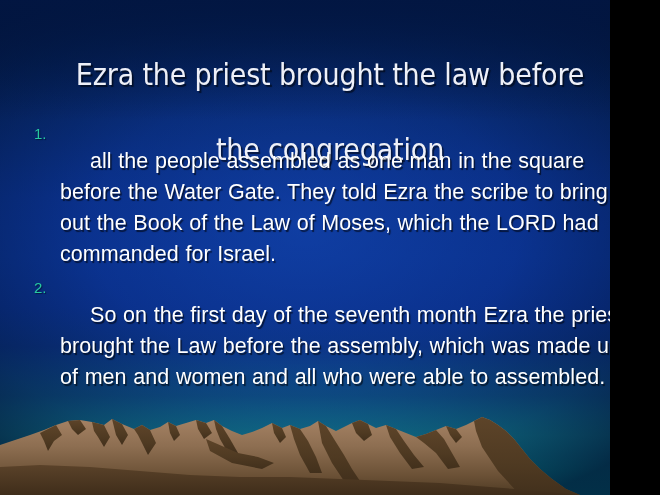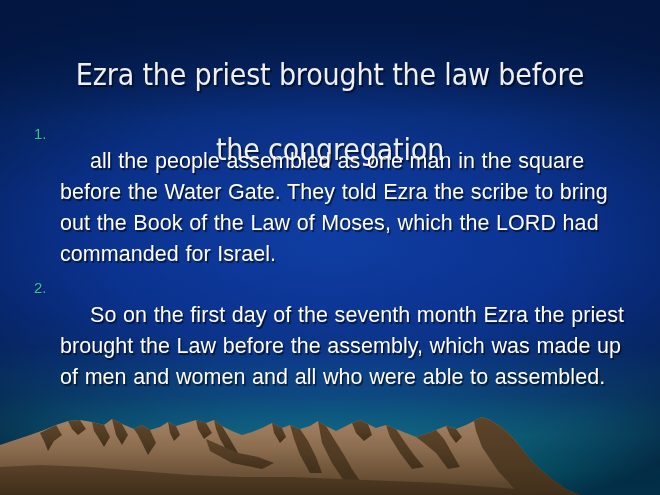--- a/index.html
+++ b/index.html
@@ -2,21 +2,21 @@
 <html><head>
 <meta charset="utf-8">
 <style>
   html, body {
     margin: 0;
     padding: 0;
     background: #000;
   }
   #slide {
     position: relative;
-    width: 660px;
+    width: 610px;
     height: 495px;
     overflow: hidden;
     font-family: "Liberation Sans", sans-serif;
     background: #4c1d95;
   }
 
   
   .bg-base {
     position: absolute;
     inset: 0;

